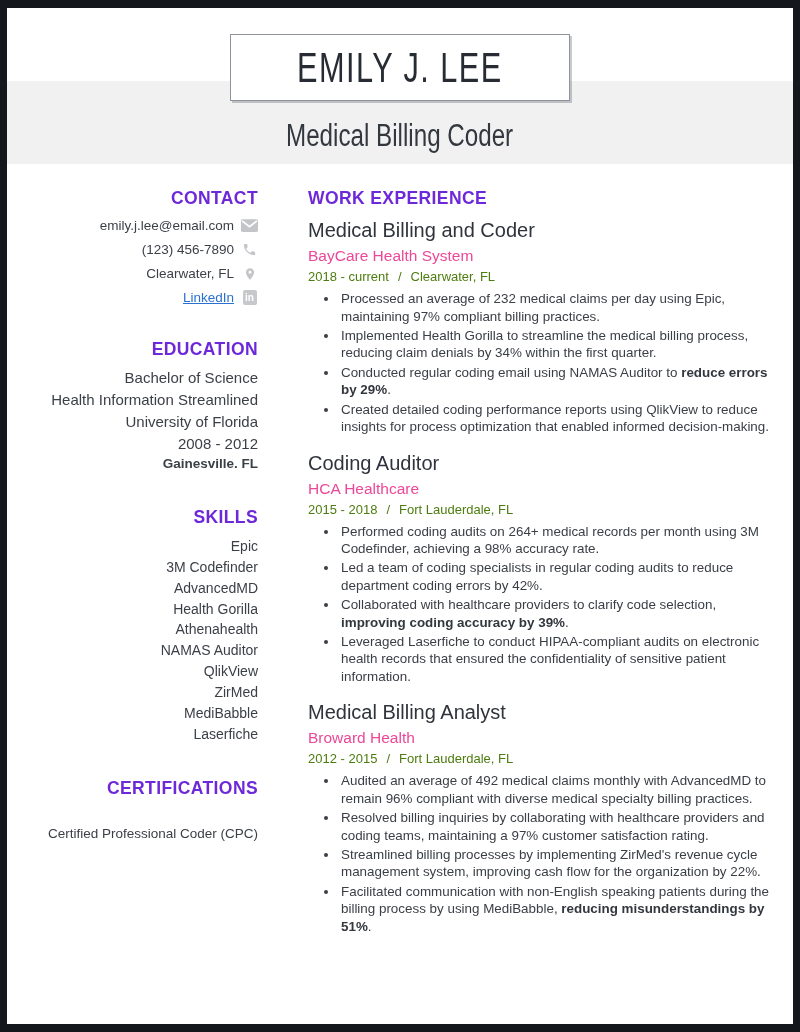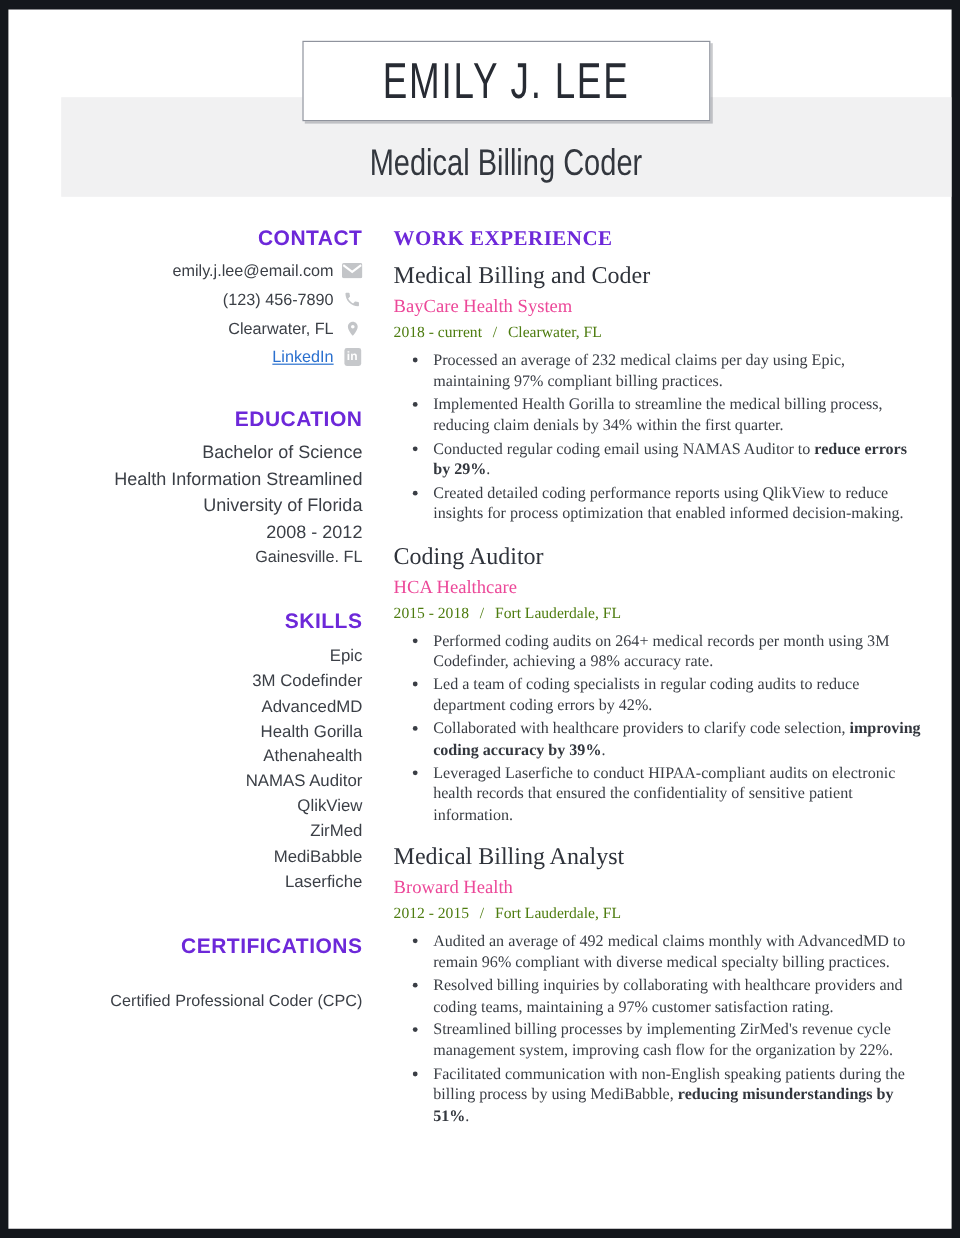--- a/index.html
+++ b/index.html
@@ -3,21 +3,20 @@
 <meta charset="utf-8">
 <style>
   * { box-sizing: border-box; }
   html, body { margin: 0; padding: 0; background: #ffffff; }
   .page {
     width: 800px; height: 1032px;
     border: 7px solid #14171c; border-top-width: 8px; border-bottom-width: 8px;
     background: #ffffff; position: relative; overflow: hidden;
     font-family: "Liberation Sans", "DejaVu Sans", sans-serif;
     color: #3b3f46;
-    padding-left: 44px;
   }
 
   
   .header { position: relative; height: 156px; }
   .gray-band { position: absolute; left: 0; right: 0; top: 73px; height: 83px; background: #f1f1f2; }
   .name-box {
     position: absolute; left: 50%; transform: translateX(-50%);
     top: 26px; width: 340px; height: 67px; background: #ffffff;
     border: 1.5px solid #8f939d; box-shadow: 2px 2px 0 rgba(75,80,90,0.30);
     display: flex; align-items: center; justify-content: center; z-index: 2;
@@ -28,21 +27,21 @@
   }
   .subtitle-row { position: absolute; left: 0; right: 0; top: 110px; text-align: center; z-index: 2; }
   .subtitle {
     display: inline-block; font-size: 31px; color: #33373e;
     transform: scaleX(0.78); white-space: nowrap;
   }
 
   
   .columns { display: flex; padding: 24px 22px 0 36px; }
   .left-col { width: 215px; flex: none; text-align: right; }
-  .right-col { margin-left: 26px; flex: 1; min-width: 0; font-family: Liberation Serif, serif; }
+  .right-col { margin-left: 50px; flex: 1; min-width: 0; }
 
   .section-heading {
     font-size: 17.5px; font-weight: bold; color: #6d28d9;
     letter-spacing: 0.4px; margin: 0; line-height: 1.15;
   }
   .sidebar-section { margin-top: 33px; }
   .sidebar-section:first-child { margin-top: 0; }
 
   
   .contact-rows { margin-top: 9px; }
@@ -53,21 +52,21 @@
   .contact-link { color: #2a70cf; text-decoration: underline; cursor: pointer; }
   .icon16 { width: 17px; height: 16px; flex: none; display: flex; align-items: center; justify-content: center; }
   .li-badge {
     width: 14px; height: 15px; background: #c6c8cb; border-radius: 2px;
     color: #ffffff; font-size: 10px; font-weight: bold;
     display: flex; align-items: center; justify-content: center;
   }
 
   
   .edu-lines { margin-top: 8px; font-size: 15px; line-height: 1.45; color: #3b3f46; }
-  .edu-location { font-size: 13.5px; }
+  .edu-location { font-size: 13.5px; font-weight: bold; }
   .skills-list { margin-top: 9px; font-size: 14px; line-height: 1.49; }
   .cert-list { margin-top: 26px; font-size: 13.5px; line-height: 1.45; }
 
   
   .job { margin-top: 16px; }
   .job:first-of-type { margin-top: 11px; }
   .job-title { font-size: 20px; font-weight: normal; color: #2f333b; margin: 0; line-height: 1.15; }
   .company { font-size: 15.5px; margin-top: 5px; color: #ec4899; }
   .dateline { font-size: 13px; margin-top: 4px; color: #4d7c0f; }
   .sep { margin: 0 9px; }

